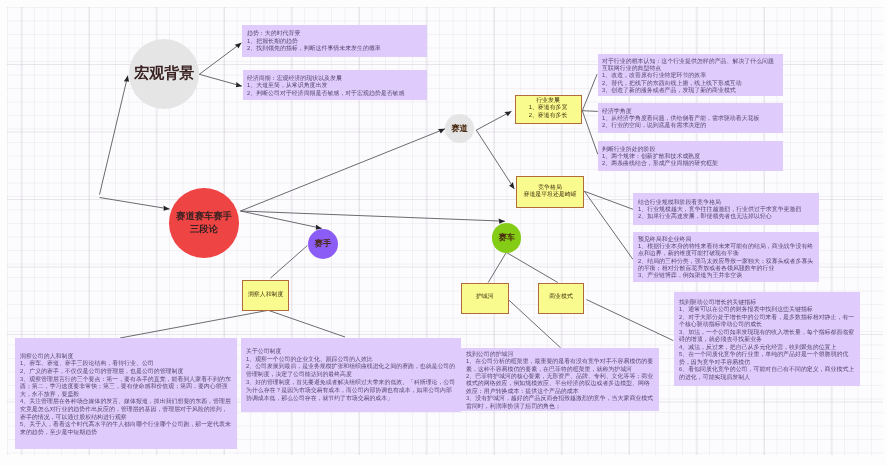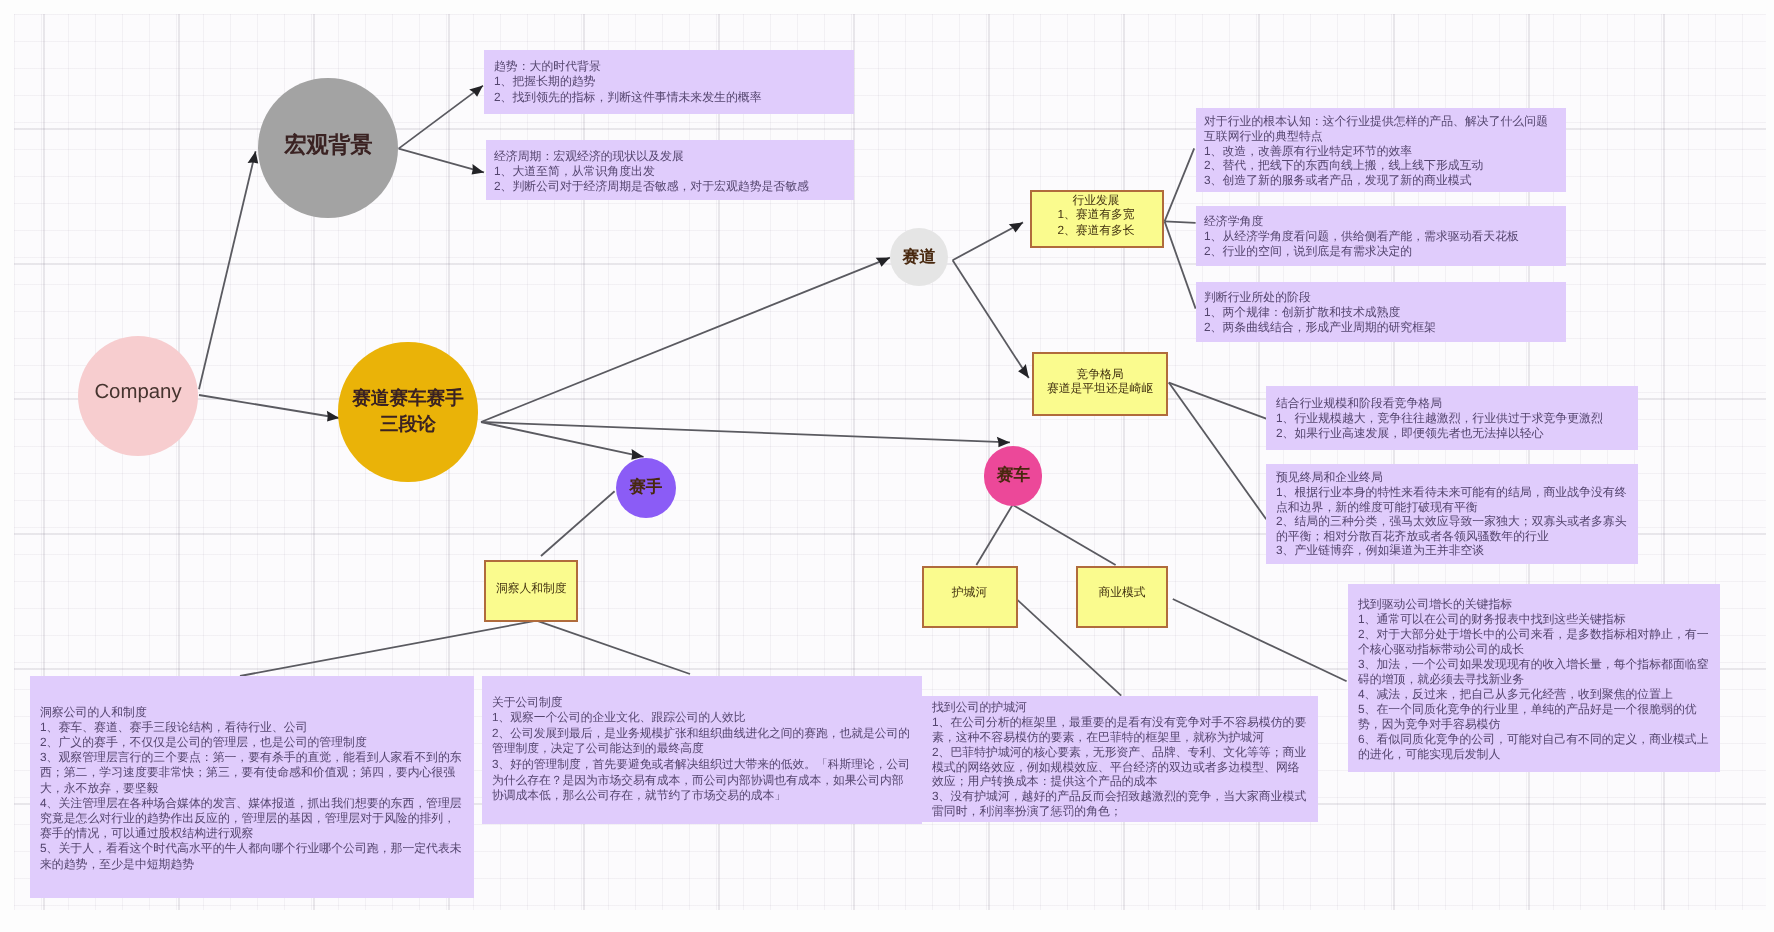--- a/index.html
+++ b/index.html
@@ -56,27 +56,26 @@
     <line x1="584.4" y1="191.3" x2="634.1" y2="209.7" stroke="#5a5a60" stroke-width="0.9"></line>
     <line x1="584.4" y1="191.3" x2="633.1" y2="259.6" stroke="#5a5a60" stroke-width="0.9"></line>
     <line x1="307.3" y1="245.6" x2="270.5" y2="278" stroke="#5a5a60" stroke-width="0.9"></line>
     <line x1="506.3" y1="252.4" x2="488.2" y2="282.5" stroke="#5a5a60" stroke-width="0.9"></line>
     <line x1="506.3" y1="252.4" x2="557.8" y2="282.5" stroke="#5a5a60" stroke-width="0.9"></line>
     <line x1="268.3" y1="310.3" x2="120" y2="338" stroke="#5a5a60" stroke-width="0.9"></line>
     <line x1="268.3" y1="310.3" x2="345" y2="337" stroke="#5a5a60" stroke-width="0.9"></line>
     <line x1="508" y1="299.3" x2="560.6" y2="347.8" stroke="#5a5a60" stroke-width="0.9"></line>
     <line x1="586.4" y1="299.5" x2="673.3" y2="340.6" stroke="#5a5a60" stroke-width="0.9"></line>
   </svg>
-  <div class="node circ" style="left:39px;top:167.6px;width:60px;height:60px;background:#f7cdcf;font-size:10.2px;color:#46342f;font-weight:500;line-height:1.2">Company</div>
-  <div class="node circ" style="left:129.4px;top:39.2px;width:69.8px;height:69.8px;background:#a3a3a3;font-size:11px;color:#3a2222;font-weight:700;line-height:1.2">宏观背景</div>
-  <div class="node circ" style="left:169.25px;top:171px;width:69.5px;height:69.5px;background:#eab308;font-size:9.3px;color:#3a2222;font-weight:700;line-height:1.34">赛道赛车赛手
+  <div class="node circ" style="left:129.4px;top:39.2px;width:69.8px;height:69.8px;background:#e5e5e5;font-size:15px;color:#3a2222;font-weight:700;line-height:1.2">宏观背景</div>
+  <div class="node circ" style="left:169.25px;top:188px;width:69.5px;height:69.5px;background:#ef4444;font-size:9.3px;color:#3a2222;font-weight:700;line-height:1.34">赛道赛车赛手
 三段论</div>
   <div class="node circ" style="left:444.85px;top:113.75px;width:29.5px;height:29.5px;background:#e5e5e5;font-size:8.3px;color:#48280f;font-weight:700;line-height:1.2">赛道</div>
   <div class="node circ" style="left:307.9px;top:229.2px;width:30px;height:30px;background:#8b5cf6;font-size:8.3px;color:#48280f;font-weight:700;line-height:1.2">赛手</div>
-  <div class="node circ" style="left:491.95px;top:223.45px;width:29.5px;height:29.5px;background:#ec4899;font-size:8.3px;color:#48280f;font-weight:700;line-height:1.2">赛车</div>
+  <div class="node circ" style="left:491.95px;top:223.45px;width:29.5px;height:29.5px;background:#84cc16;font-size:8.3px;color:#48280f;font-weight:700;line-height:1.2">赛车</div>
   <div class="node ybox" style="left:514.5px;top:94.7px;width:67px;height:29px;background:#fafb8e;border:1.1px solid #b06b3c;font-size:5.9px;line-height:7.5px;color:#413110">
     <div class="yt">行业发展</div>
     <div>1、赛道有多宽</div>
     <div>2、赛道有多长</div>
   </div>
   <div class="node ybox" style="left:516px;top:176px;width:68px;height:32px;background:#fafb8e;border:1.1px solid #b06b3c;font-size:5.9px;line-height:7.5px;color:#413110">
     <div class="yt">竞争格局</div>
     <div>赛道是平坦还是崎岖</div>
   </div>
   <div class="node ybox" style="left:242px;top:279.5px;width:47.3px;height:31.5px;background:#fafb8e;border:1.1px solid #b06b3c;font-size:5.9px;line-height:7.5px;color:#413110">

